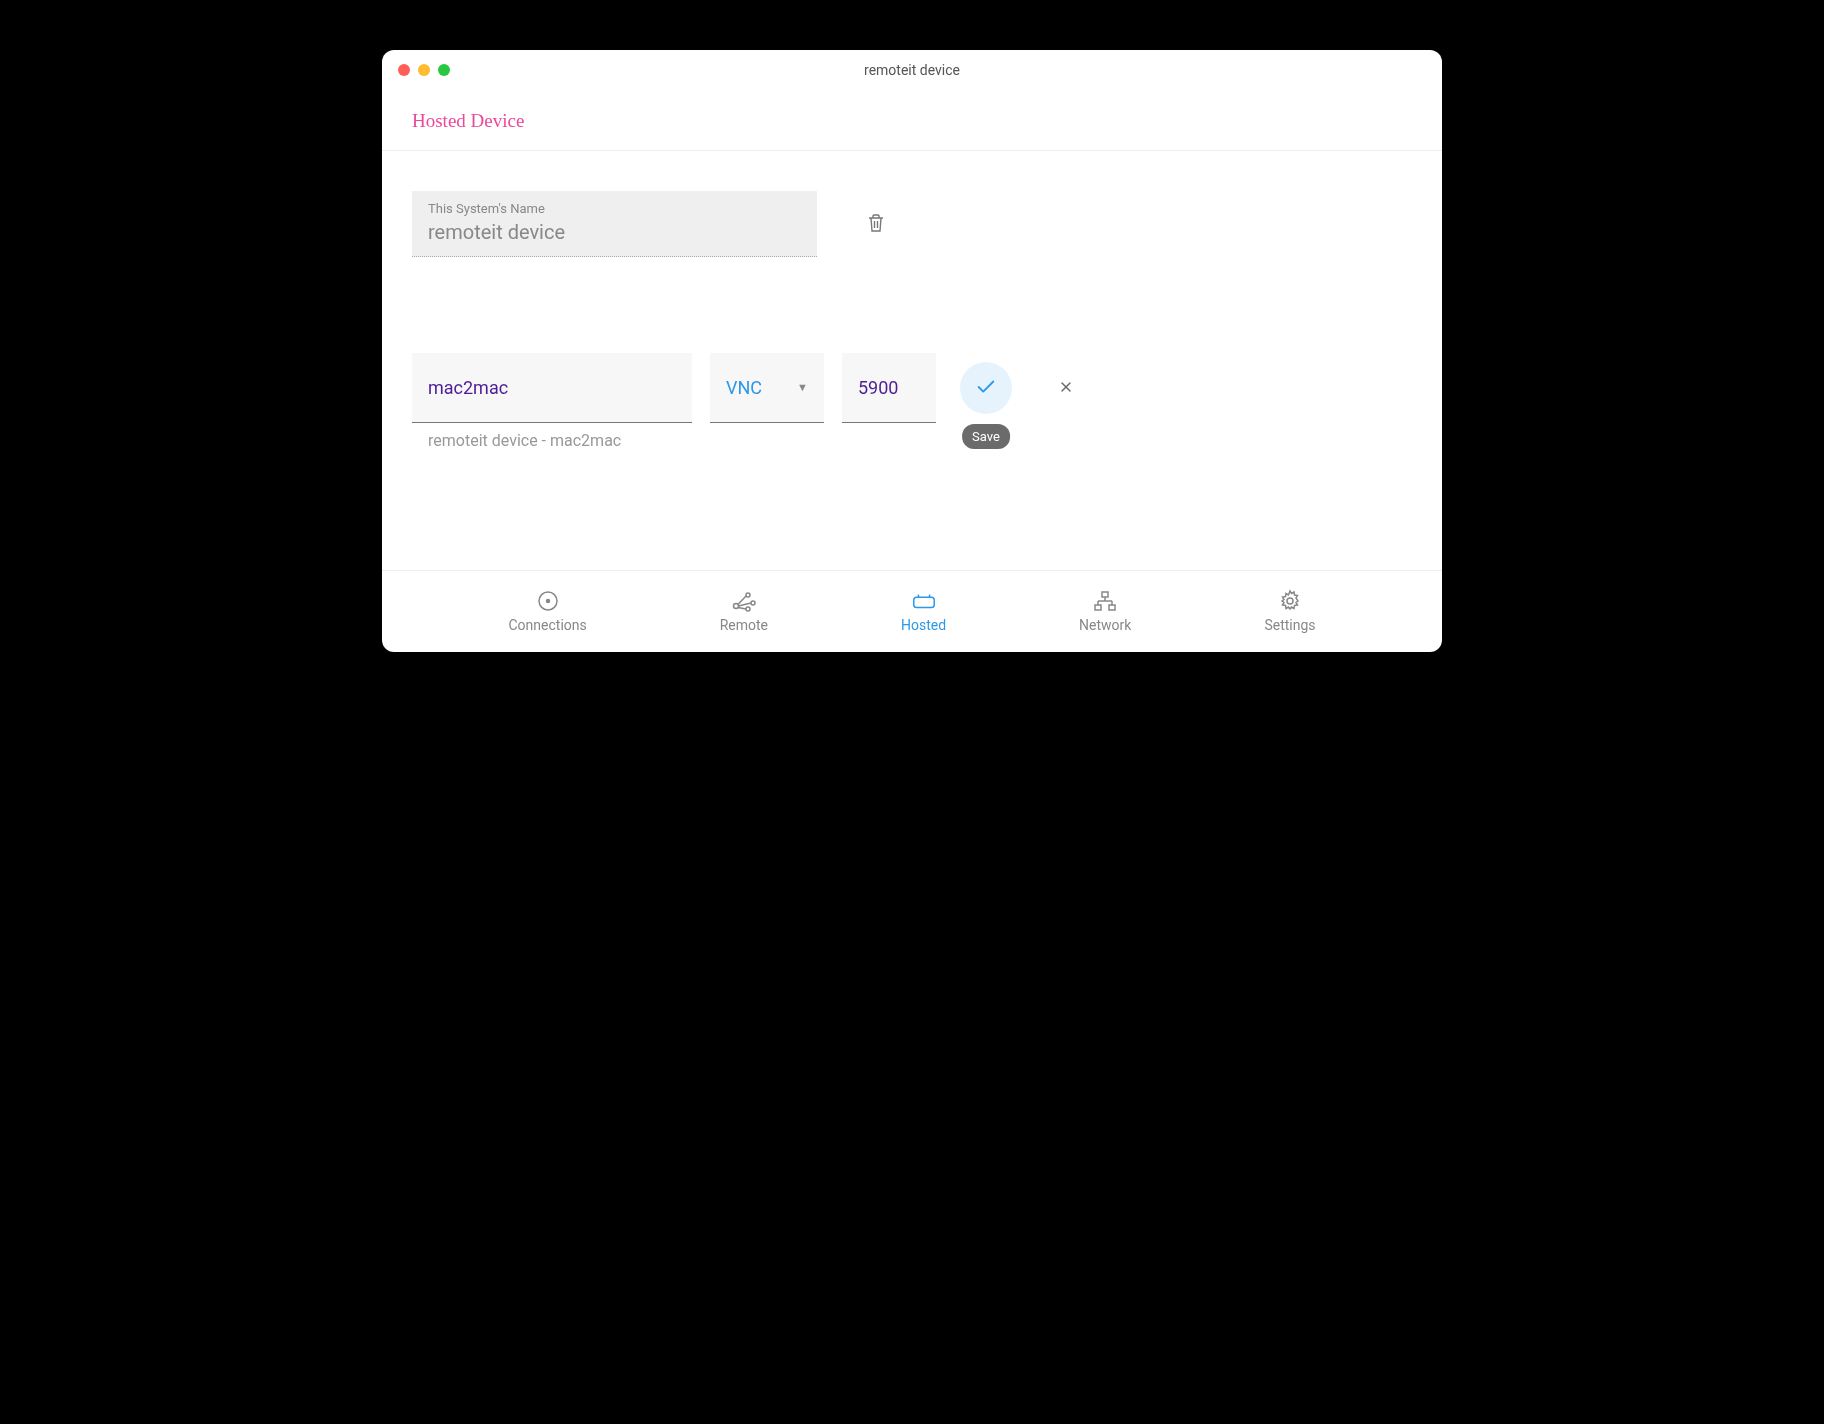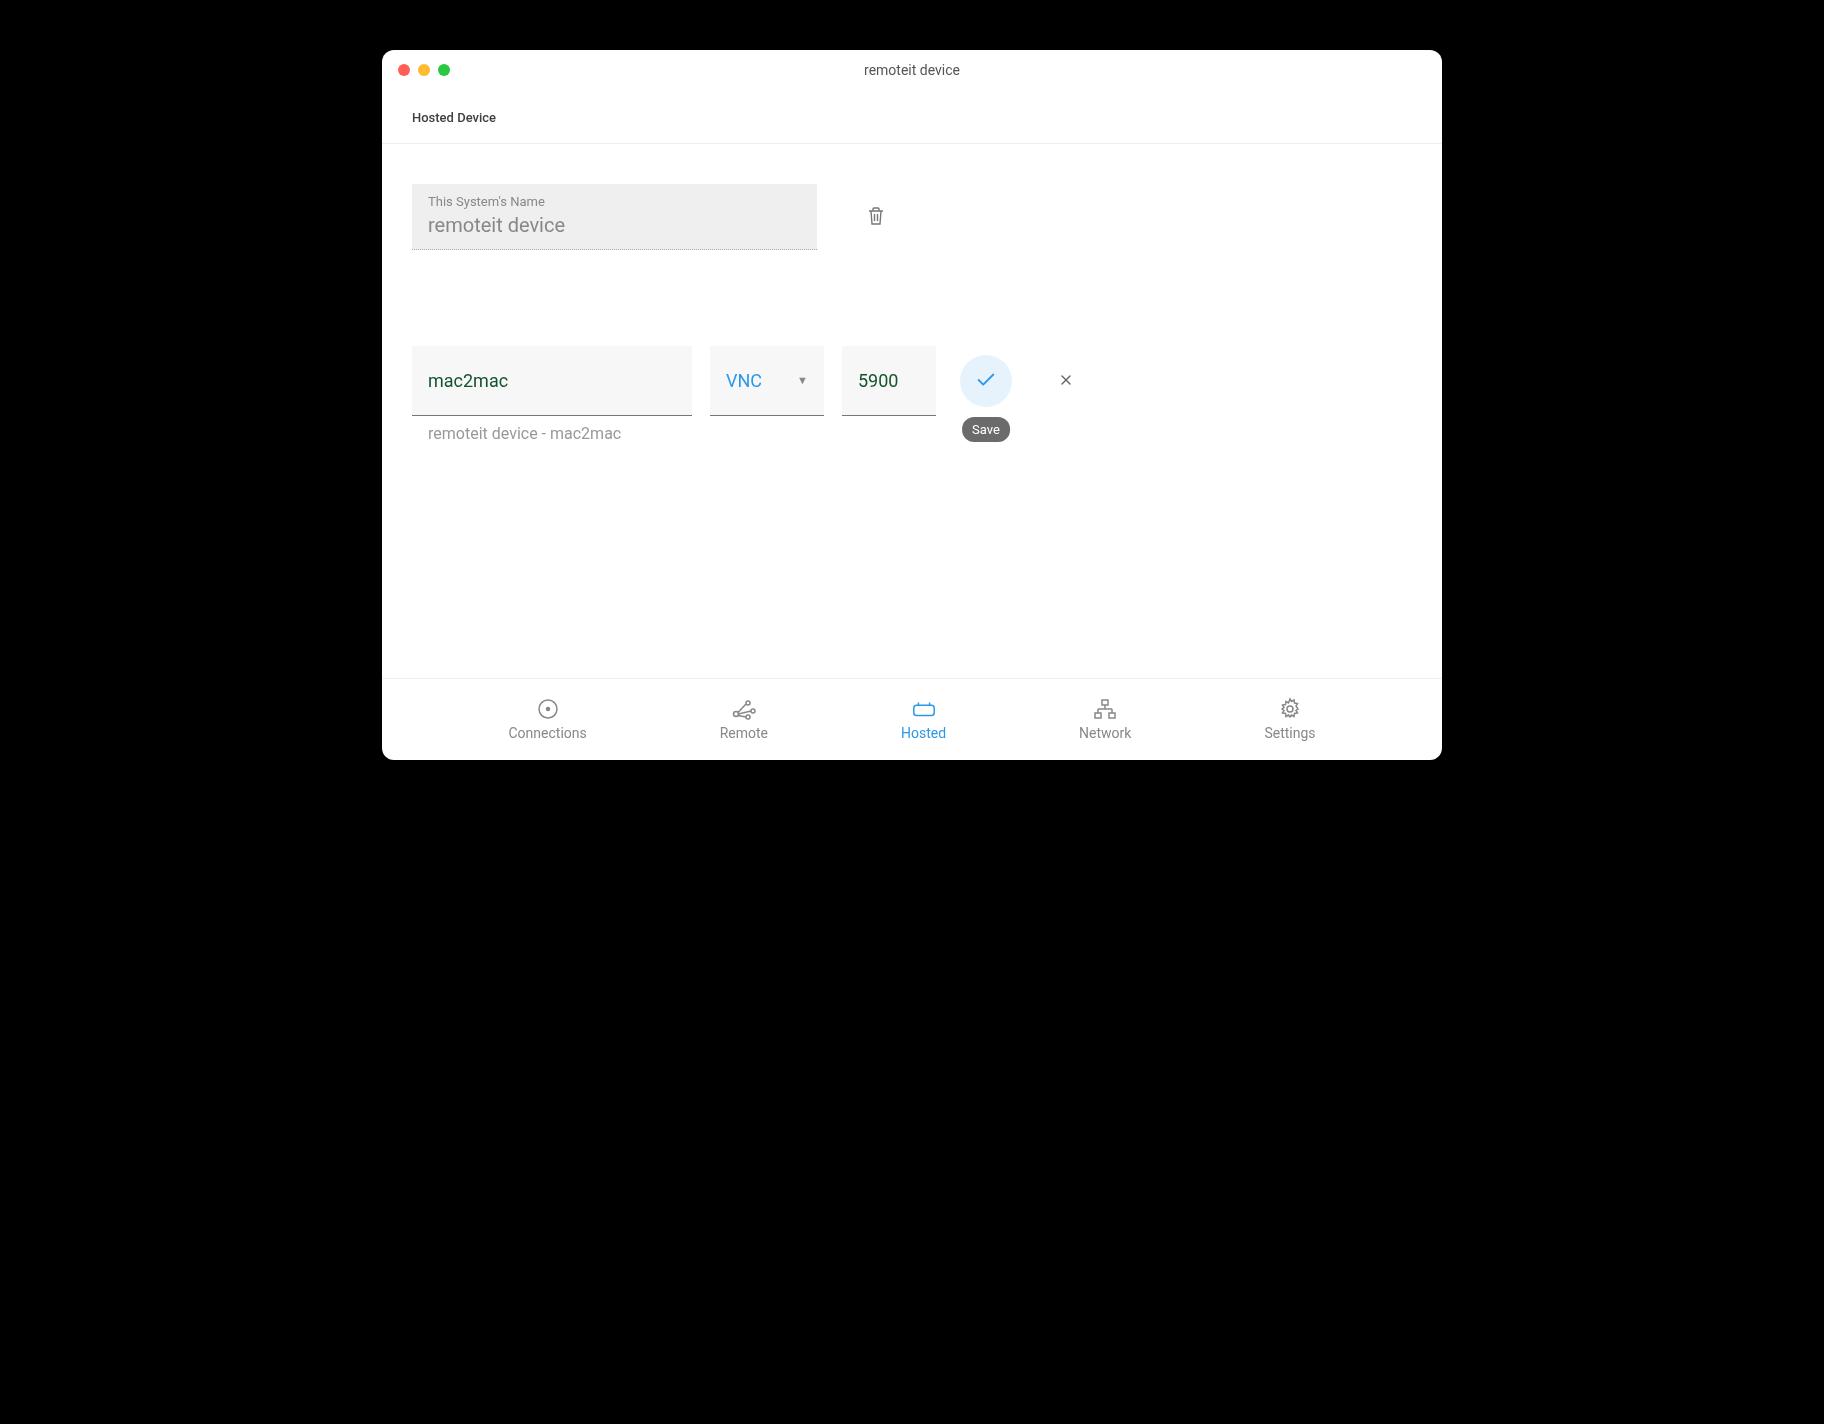--- a/index.html
+++ b/index.html
@@ -12,21 +12,21 @@
       background: #000;
       width: 1824px;
       height: 1424px;
       display: flex;
       align-items: flex-start;
       justify-content: center;
       padding-top: 50px;
     }
     .window {
       width: 1060px;
-      height: 710px;
+      height: 602px;
       background: #fff;
       border-radius: 12px;
       box-shadow: 0 20px 60px rgba(0,0,0,0.5);
       display: flex;
       flex-direction: column;
       overflow: hidden;
       position: relative;
     }
     .titlebar {
       height: 40px;
@@ -54,24 +54,25 @@
       text-align: center;
       font-size: 14px;
       color: #555;
     }
     .content {
       flex: 1;
       overflow: auto;
     }
     .section-header {
       padding: 24px 30px 18px 30px;
-      font-size: 13px;
+      font-size: 19px;
       font-weight: 500;
-      color: #404040;
+      color: #ec4899;
       border-bottom: 1px solid #eee;
+      font-family: Liberation Serif, serif;
     }
     .section-header.no-top {
       padding-top: 20px;
     }
     .device-row {
       padding: 40px 30px 60px 30px;
       display: flex;
       align-items: center;
       gap: 44px;
     }
@@ -125,21 +126,21 @@
       display: flex;
       align-items: center;
       font-size: 18px;
       color: #2d98e7;
       position: relative;
     }
     .field input {
       border: none;
       background: transparent;
       font-size: 18px;
-      color: #14532d;
+      color: #4c1d95;
       width: 100%;
       outline: none;
     }
     .field.select {
       justify-content: space-between;
     }
     .dropdown-caret {
       color: #888;
       font-size: 11px;
     }

